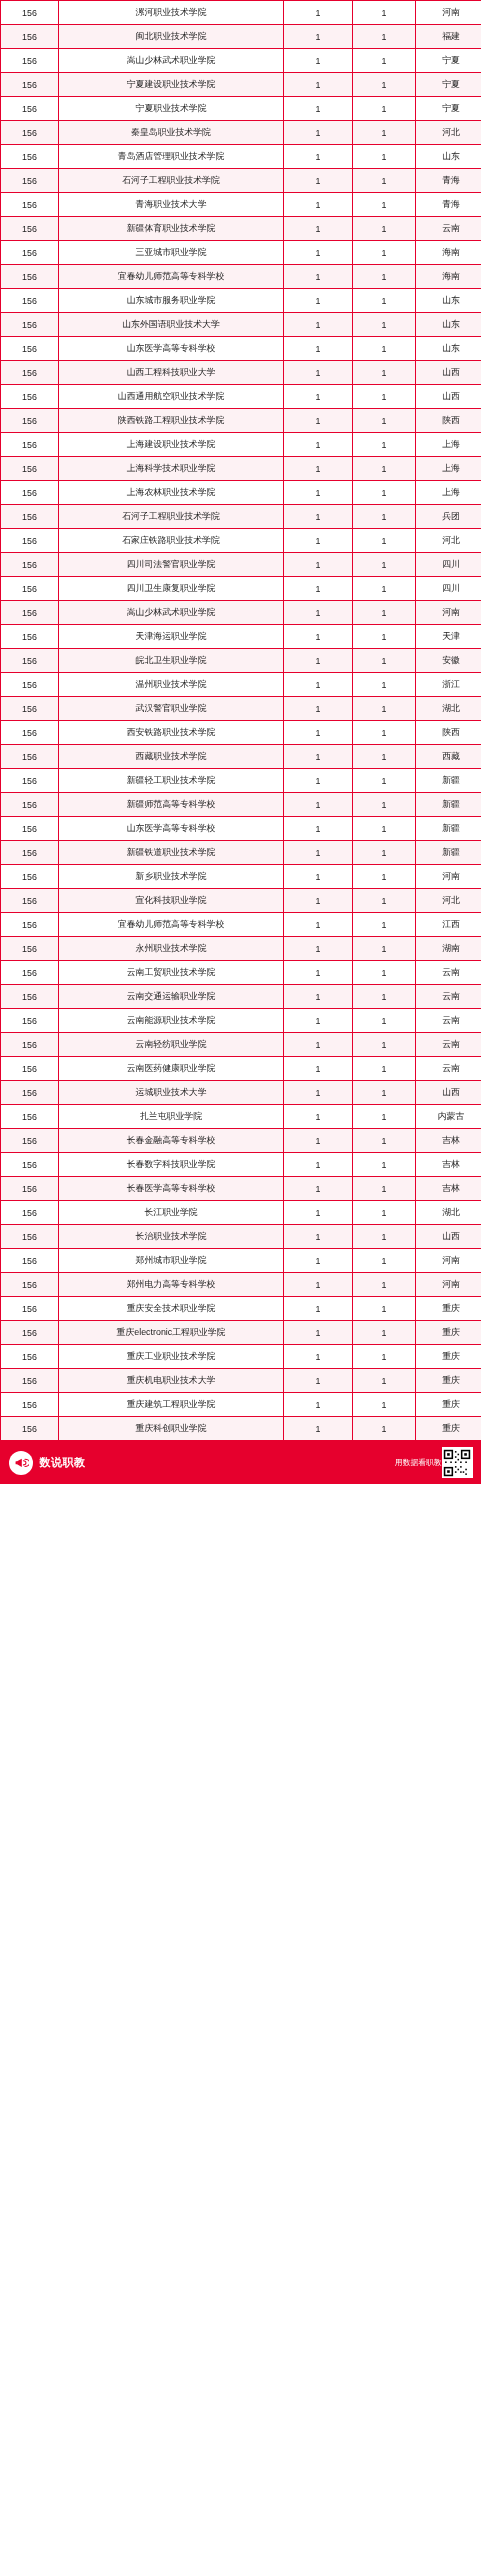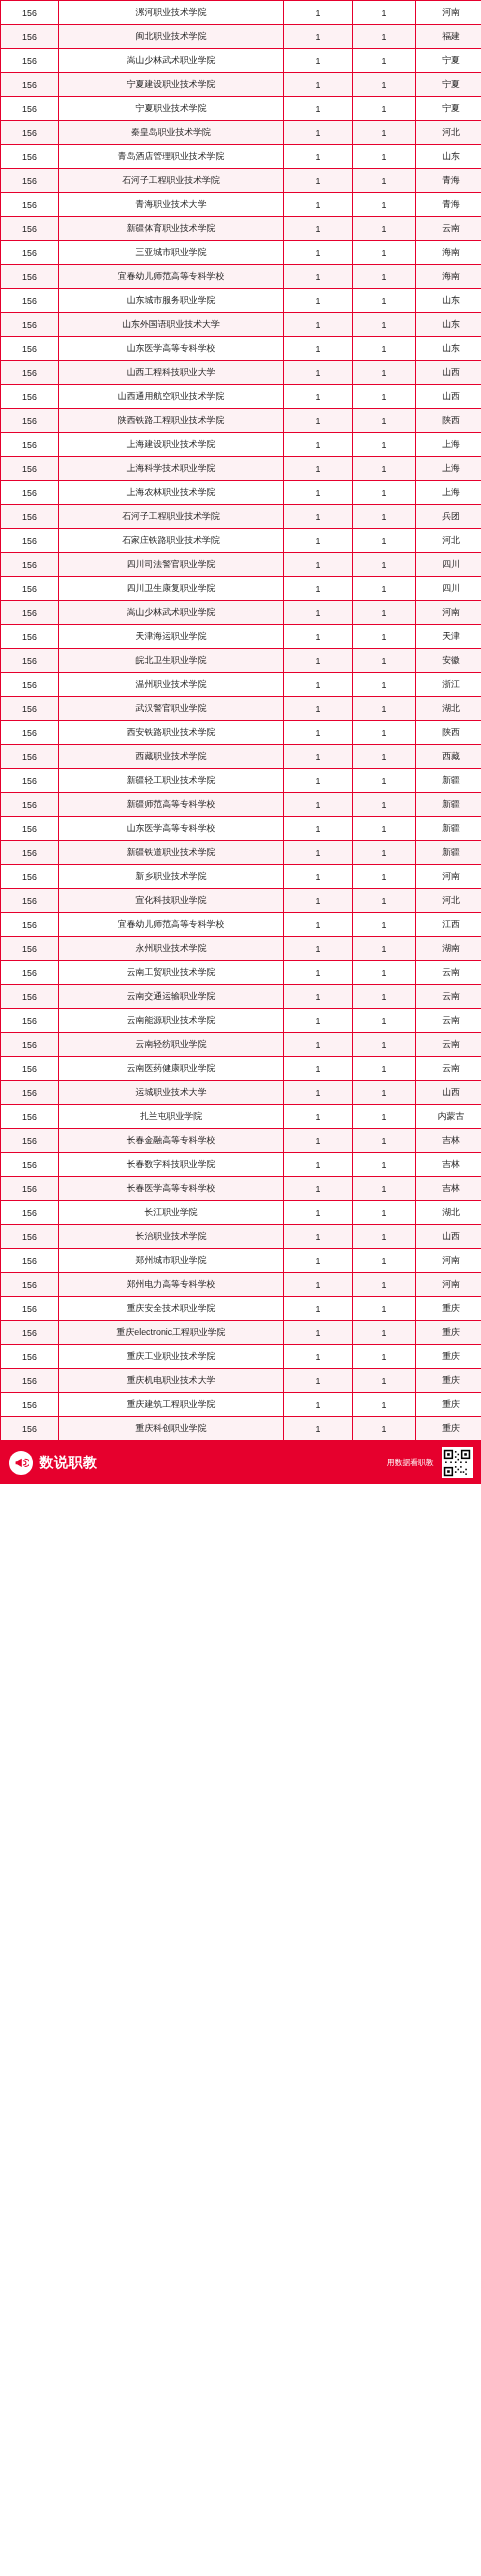--- a/index.html
+++ b/index.html
@@ -69,30 +69,30 @@
     border-radius: 50%;
     background: #ffffff;
     display: flex;
     align-items: center;
     justify-content: center;
     flex: 0 0 auto;
   }
   .footer-logo svg { display: block; }
   .footer-brand {
     color: #ffffff;
-    font-size: 14px;
+    font-size: 11px;
     font-weight: bold;
     margin-left: 6.2px;
     letter-spacing: 0.5px;
   }
   .footer-spacer { flex: 1 1 auto; }
   .footer-slogan {
     color: #ffffff;
     font-size: 7.8px;
-    margin-right: 8px;
+    margin-right: 0;
     white-space: nowrap;
   }
   .qr {
     width: 31px;
     height: 31px;
     background: #ffffff;
     padding: 1.6px;
     box-sizing: border-box;
     flex: 0 0 auto;
   }

